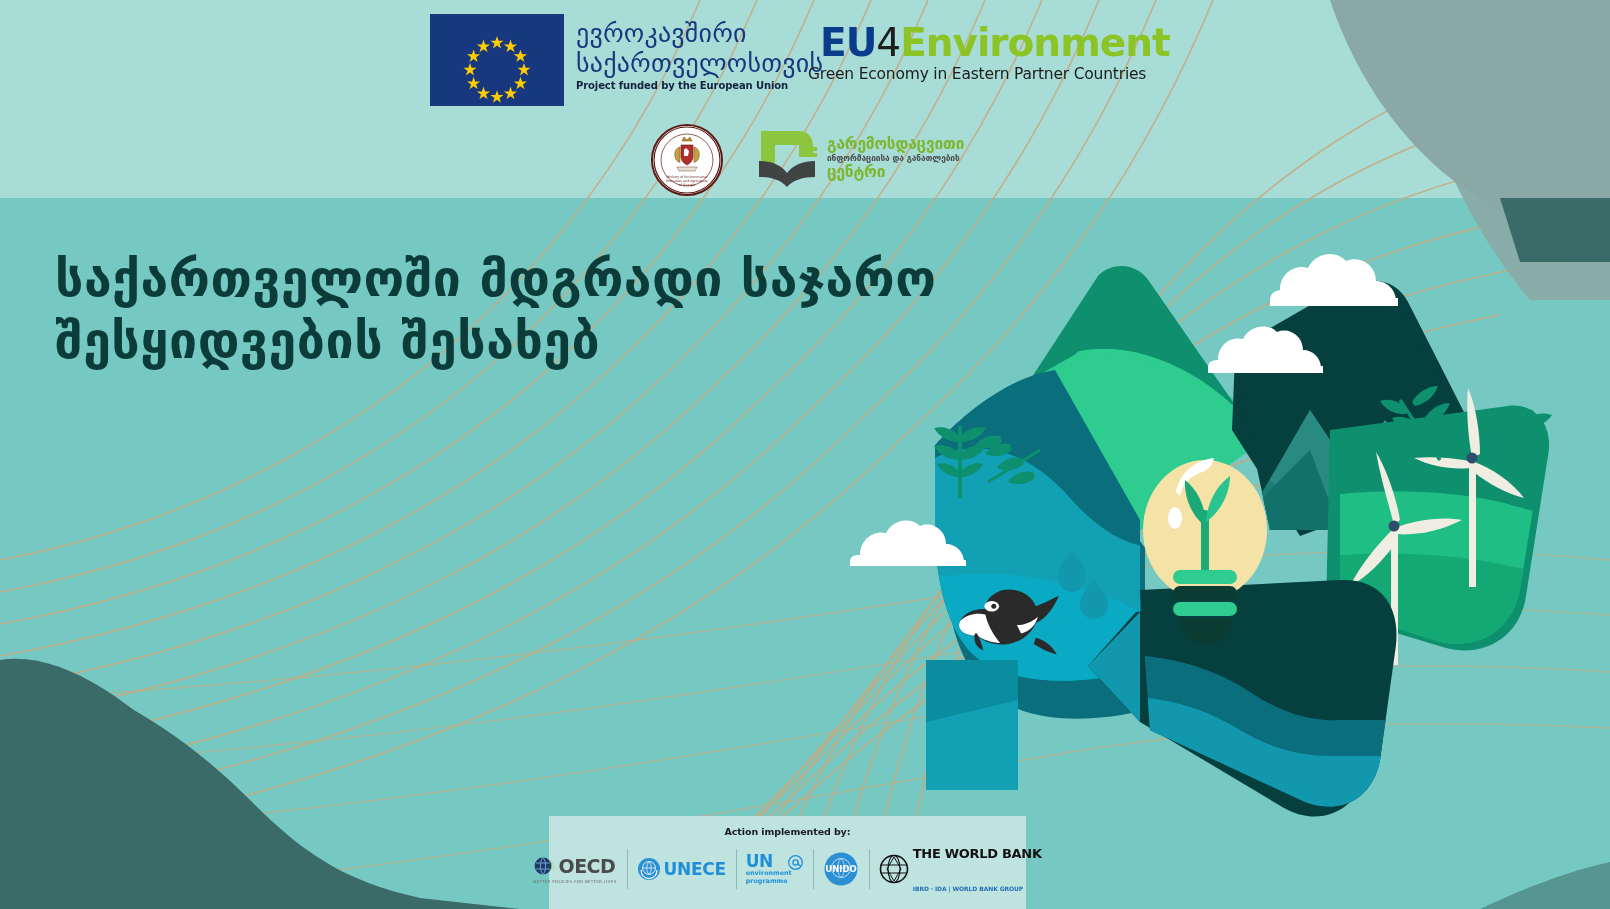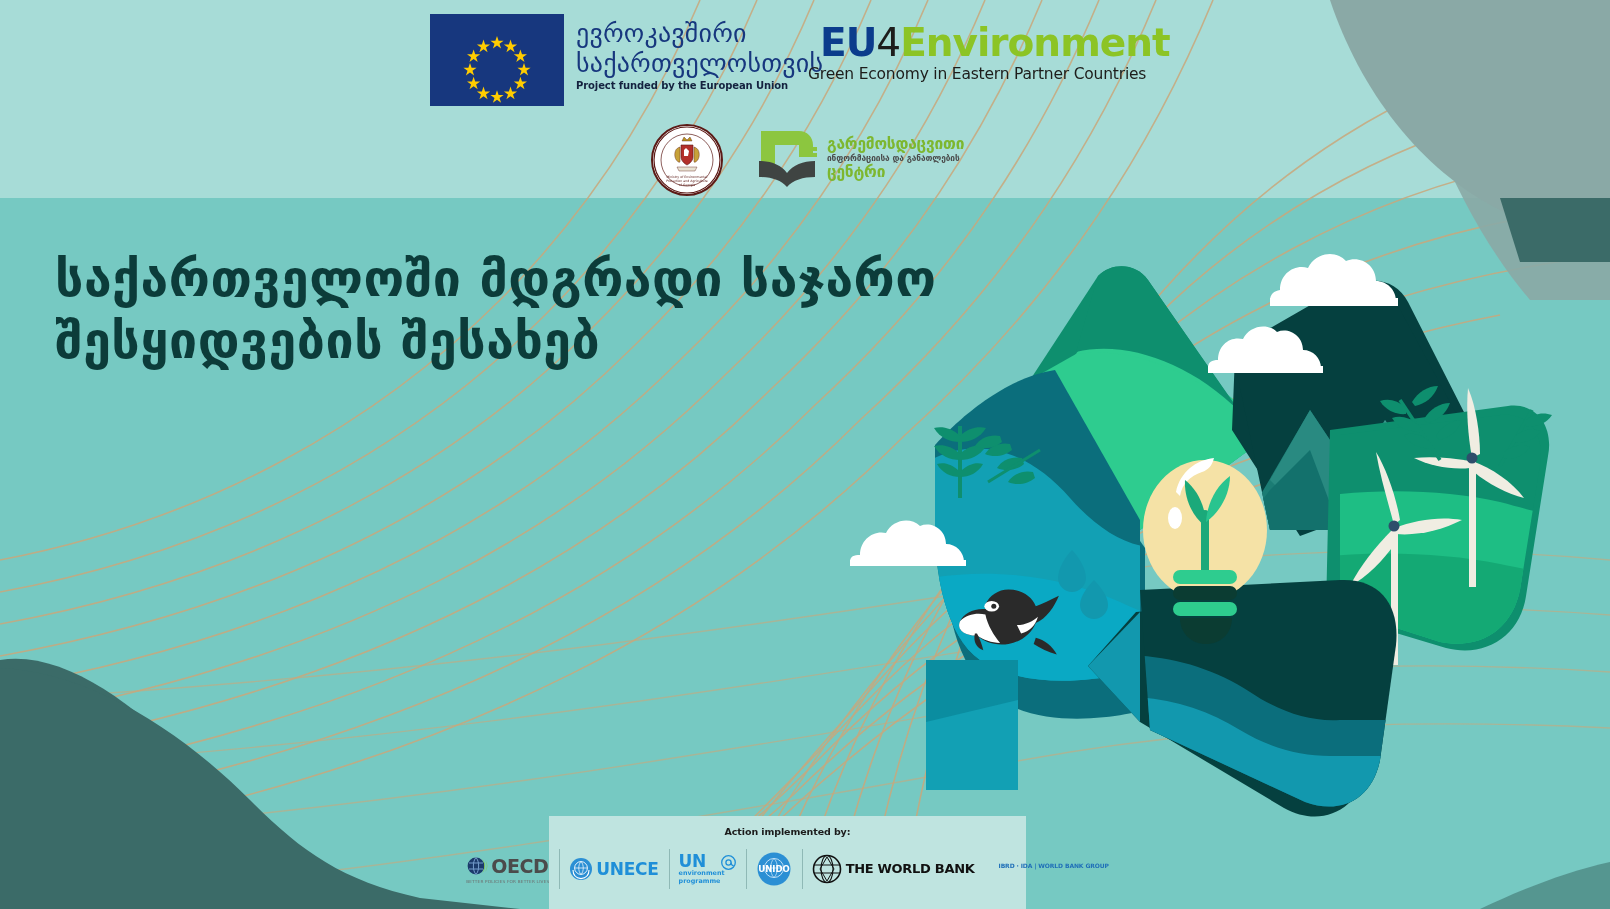--- a/index.html
+++ b/index.html
@@ -510,21 +510,21 @@
       </div>
 
       <div class="flogo">
         <div style="display:flex;align-items:center;gap:4px;">
           <svg width="30" height="30" viewBox="0 0 30 30">
             <circle cx="15" cy="15" r="13.5" fill="none" stroke="#111" stroke-width="1.6"></circle>
             <ellipse cx="15" cy="15" rx="6" ry="13.5" fill="none" stroke="#111" stroke-width="1.1"></ellipse>
             <path d="M2,11 h26 M2,19 h26" stroke="#111" stroke-width="1.1"></path>
             <path d="M15,3 L22,15 L15,27 L8,15 Z" fill="none" stroke="#111" stroke-width="1"></path>
           </svg>
-          <div style="display:flex;flex-direction:row;gap:24px;">
+          <div style="display:flex;flex-direction:column;gap:24px;">
             <span class="wb-name">THE WORLD BANK</span>
             <span class="wb-sub">IBRD · IDA | WORLD BANK GROUP</span>
           </div>
         </div>
       </div>
 
     </div>
   </div>
 
 </div>

